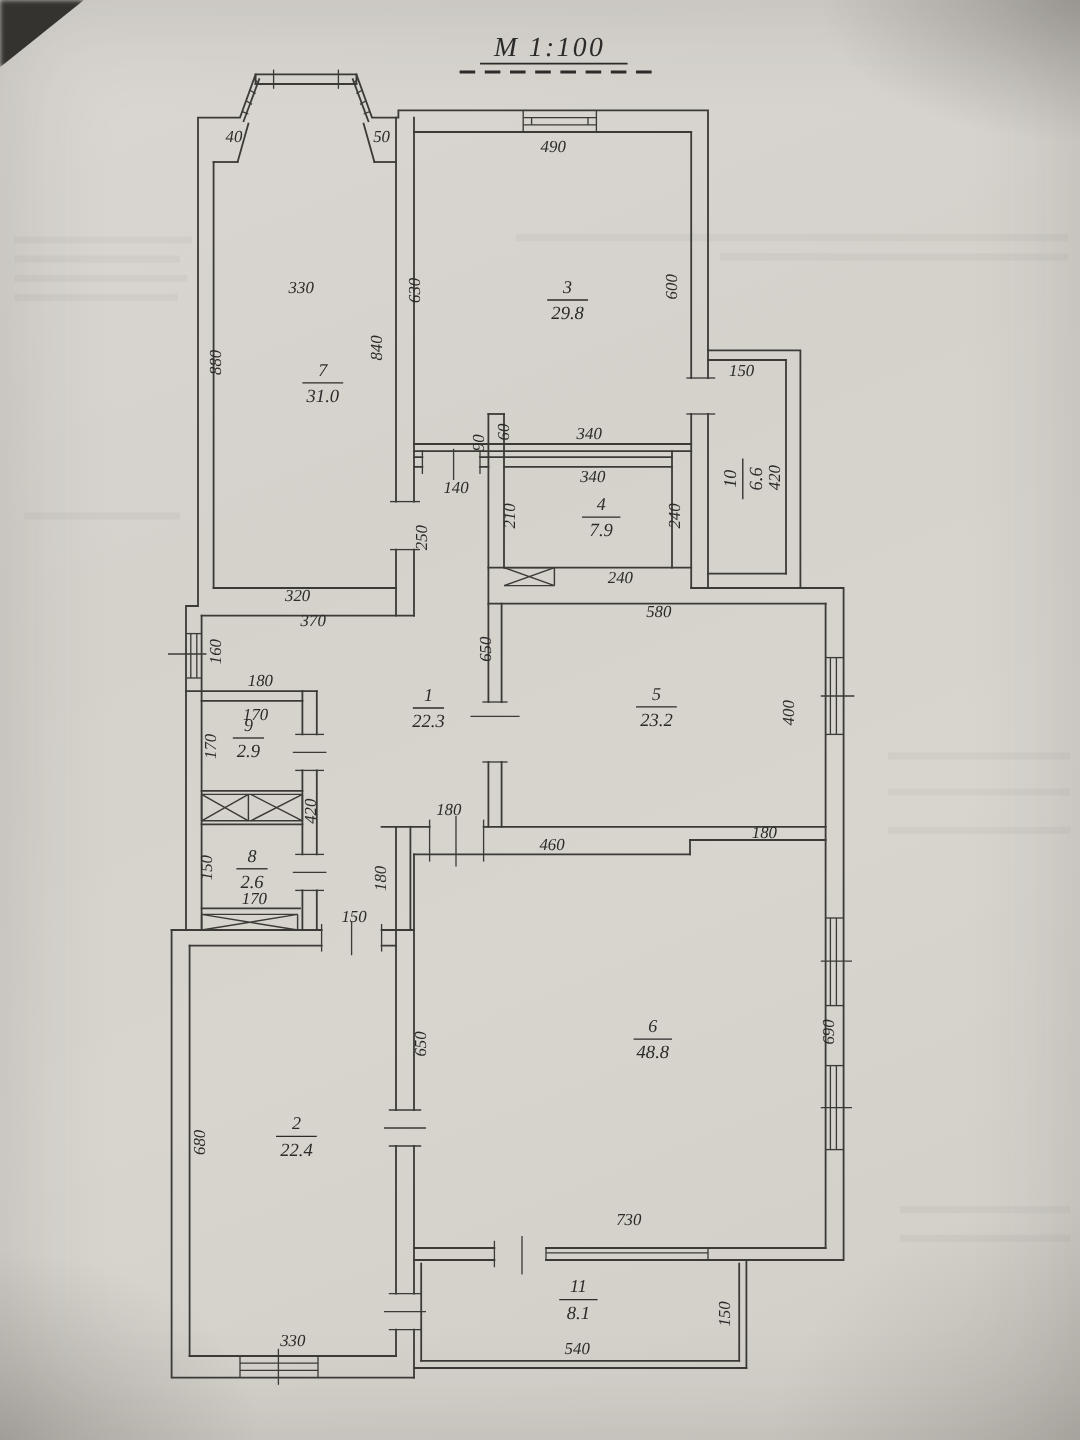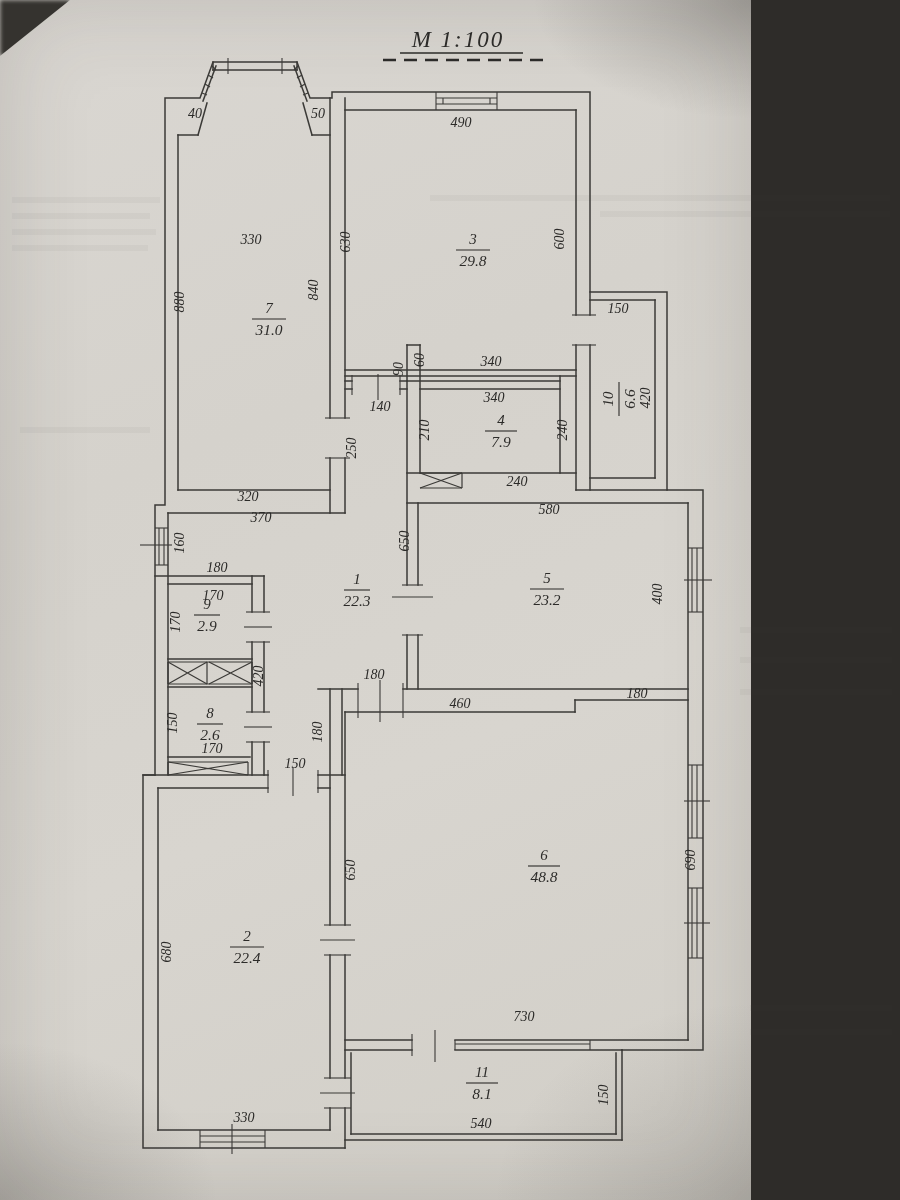--- a/index.html
+++ b/index.html
@@ -3,21 +3,21 @@
 <meta charset="utf-8">
 <style>
   html,body{margin:0;padding:0;}
   body{
     width:900px;height:1200px;
     background:#2e2c29;
     font-family:"Liberation Serif", serif;
     overflow:hidden;
   }
   .photo{
-    position:relative;width:751px;height:1200px;
+    position:relative;width:900px;height:1200px;
     background:linear-gradient(158deg,#dad7d2 0%,#d5d2cc 35%,#d8d5cf 62%,#d1cec7 100%);
     box-shadow:inset 0 0 90px rgba(60,56,50,.18);
   }
   .corner-tl{
     position:absolute;left:0;top:0;width:70px;height:56px;
     background:#35332f;
     clip-path:polygon(0 0,100% 0,0 100%);
     filter:blur(2px);
   }
   .shade-tr{position:absolute;right:0;top:0;width:220px;height:120px;

